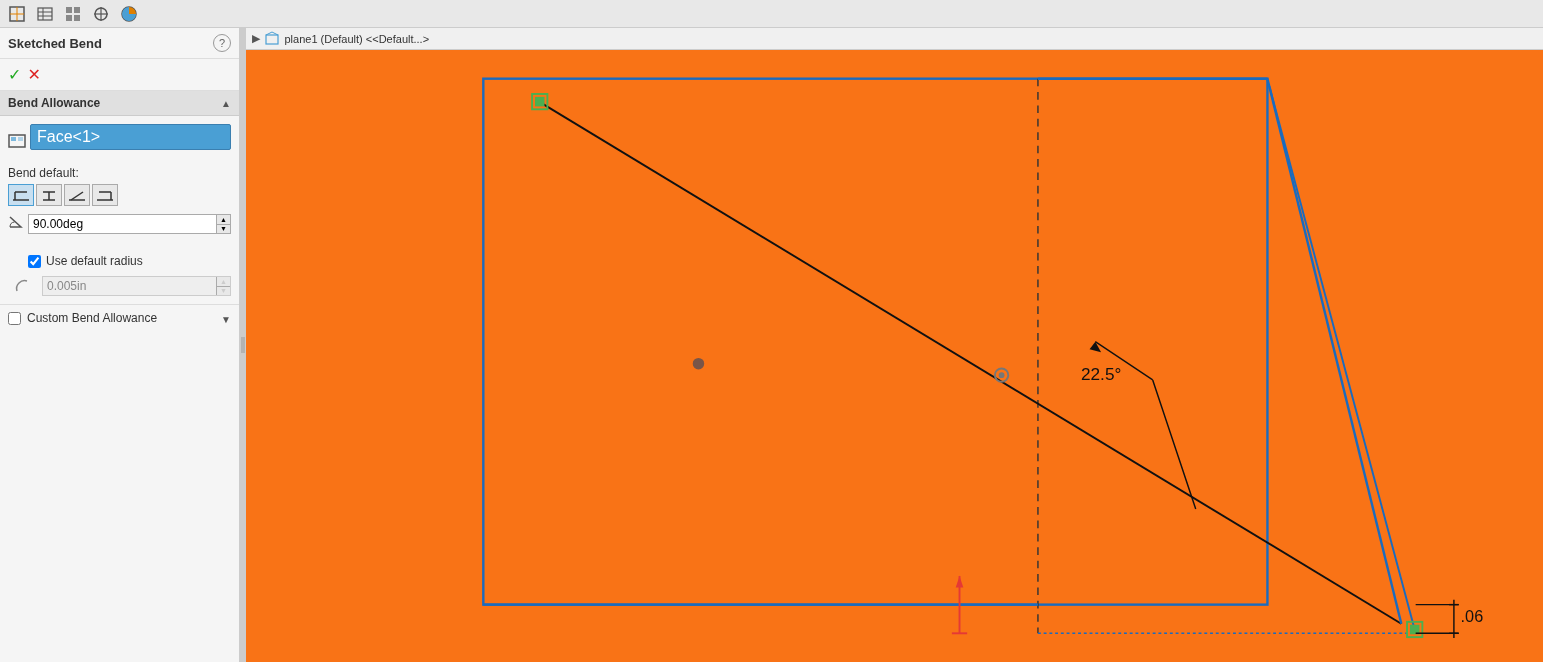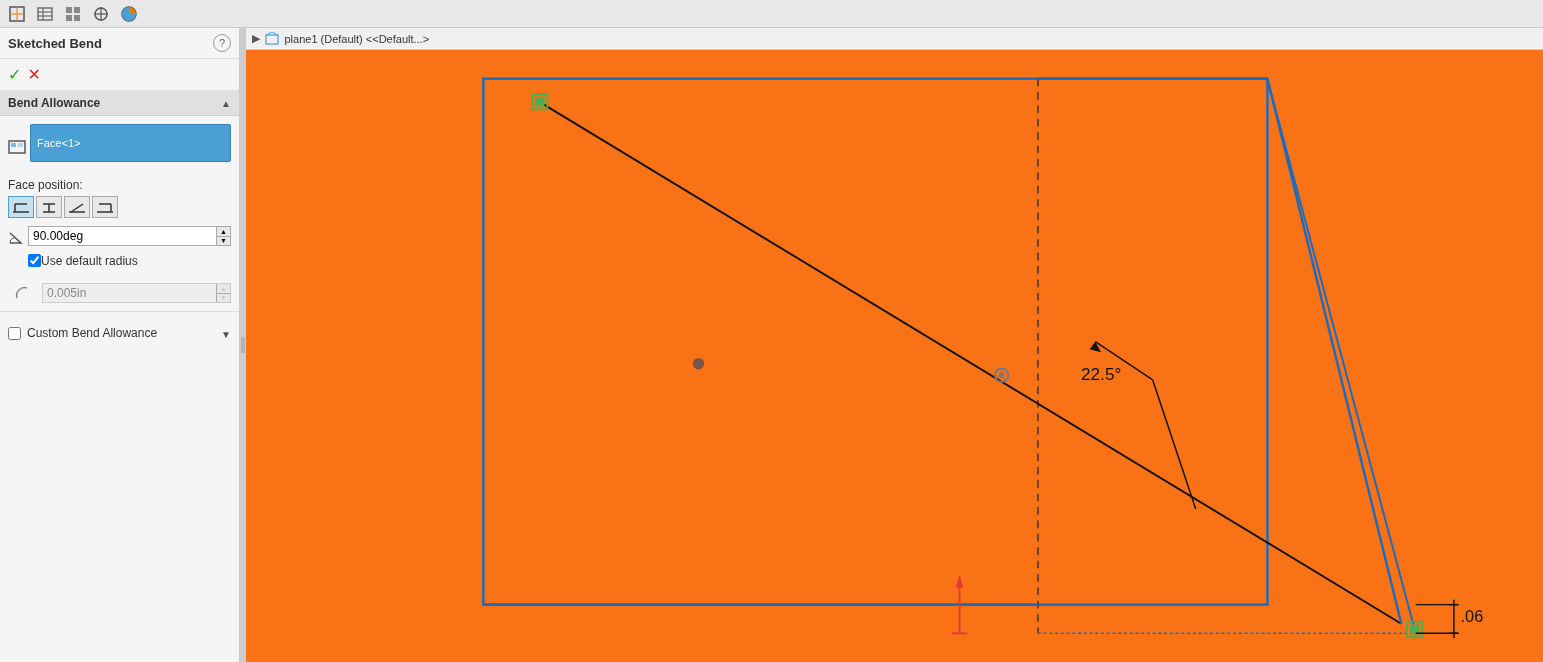--- a/index.html
+++ b/index.html
@@ -97,22 +97,22 @@
 
     .section-body {
       padding: 8px;
     }
 
     .face-input {
       width: 100%;
       background: #4a9fd4;
       color: white;
       border: 1px solid #3a7fb0;
-      padding: 12px 6px;
-      font-size: 11px;
+      padding: 3px 6px;
+      font-size: 16px;
       border-radius: 2px;
       margin-bottom: 8px;
     }
 
     .bend-position-btns {
       display: flex;
       gap: 2px;
       margin-bottom: 8px;
     }
     .bp-btn {
@@ -120,22 +120,22 @@
       border: 1px solid #aaa;
       background: #e8e8e8;
       cursor: pointer;
       display: flex; align-items: center; justify-content: center;
       font-size: 10px;
     }
     .bp-btn.active { background: #c8dff0; border-color: #4a9fd4; }
 
     .angle-row {
       display: flex;
-      align-items: flex-end;
-      margin-bottom: 8px;
+      align-items: flex-start;
+      margin-bottom: 20px;
       gap: 4px;
     }
     .angle-input-wrap {
       display: flex;
       flex: 1;
       border: 1px solid #aaa;
       background: white;
     }
     .angle-input {
       flex: 1;
@@ -156,22 +156,23 @@
       border-left: 1px solid #aaa;
       cursor: pointer;
       font-size: 7px;
       line-height: 1;
       display: flex; align-items: center; justify-content: center;
     }
     .spin-btn:first-child { border-bottom: 1px solid #aaa; }
 
     .checkbox-row {
       display: flex;
-      align-items: flex-start;
-      margin-bottom: 15px;
+      align-items: flex-end;
+      gap: 5px;
+      margin-bottom: 8px;
       padding-left: 20px;
     }
     .checkbox-row input[type=checkbox] { cursor: pointer; }
     .checkbox-label { font-size: 12px; color: #333; }
 
     .radius-row {
       display: flex;
       align-items: center;
       gap: 12px;
       padding-left: 6px;
@@ -189,21 +190,21 @@
       font-size: 12px;
       background: #eeeeee;
       color: #888;
       outline: none;
     }
 
     .custom-bend-section {
       display: flex;
       align-items: flex-end;
       justify-content: space-between;
-      padding: 14px 8px;
+      padding: 6px 8px;
       border-top: 1px solid #ddd;
       cursor: pointer;
     }
     .custom-bend-label { font-size: 12px; color: #333; }
     .custom-bend-arrow { font-size: 10px; color: #555; }
 
     
     .resize-handle {
       width: 6px;
       background: #ccc;
@@ -318,21 +319,21 @@
 
       <div style="display:flex;align-items:center;margin-bottom:8px;">
         <svg width="18" height="18" viewBox="0 0 18 18" style="margin-right:4px;flex-shrink:0;">
           <rect x="1" y="3" width="16" height="12" fill="none" stroke="#555" stroke-width="1.5"></rect>
           <rect x="3" y="5" width="5" height="4" fill="#4a9fd4" opacity="0.7"></rect>
           <rect x="10" y="5" width="5" height="4" fill="#4a9fd4" opacity="0.4"></rect>
         </svg>
         <input class="face-input" type="text" value="Face&lt;1&gt;" style="">
       </div>
 
-      <div style="font-size:12px;color:#333;margin-bottom:4px;">Face position:</div>
+      <div style="font-size:12px;color:#333;margin-bottom:4px;">Bend default:</div>
       <div class="bend-position-btns">
         <button class="bp-btn active">
           <svg width="20" height="18" viewBox="0 0 20 18">
             <line x1="4" y1="14" x2="4" y2="6" stroke="#333" stroke-width="1.5"></line>
             <line x1="4" y1="6" x2="16" y2="6" stroke="#333" stroke-width="1.5"></line>
             <line x1="2" y1="14" x2="18" y2="14" stroke="#333" stroke-width="1.5"></line>
           </svg>
         </button>
         <button class="bp-btn">
           <svg width="20" height="18" viewBox="0 0 20 18">

